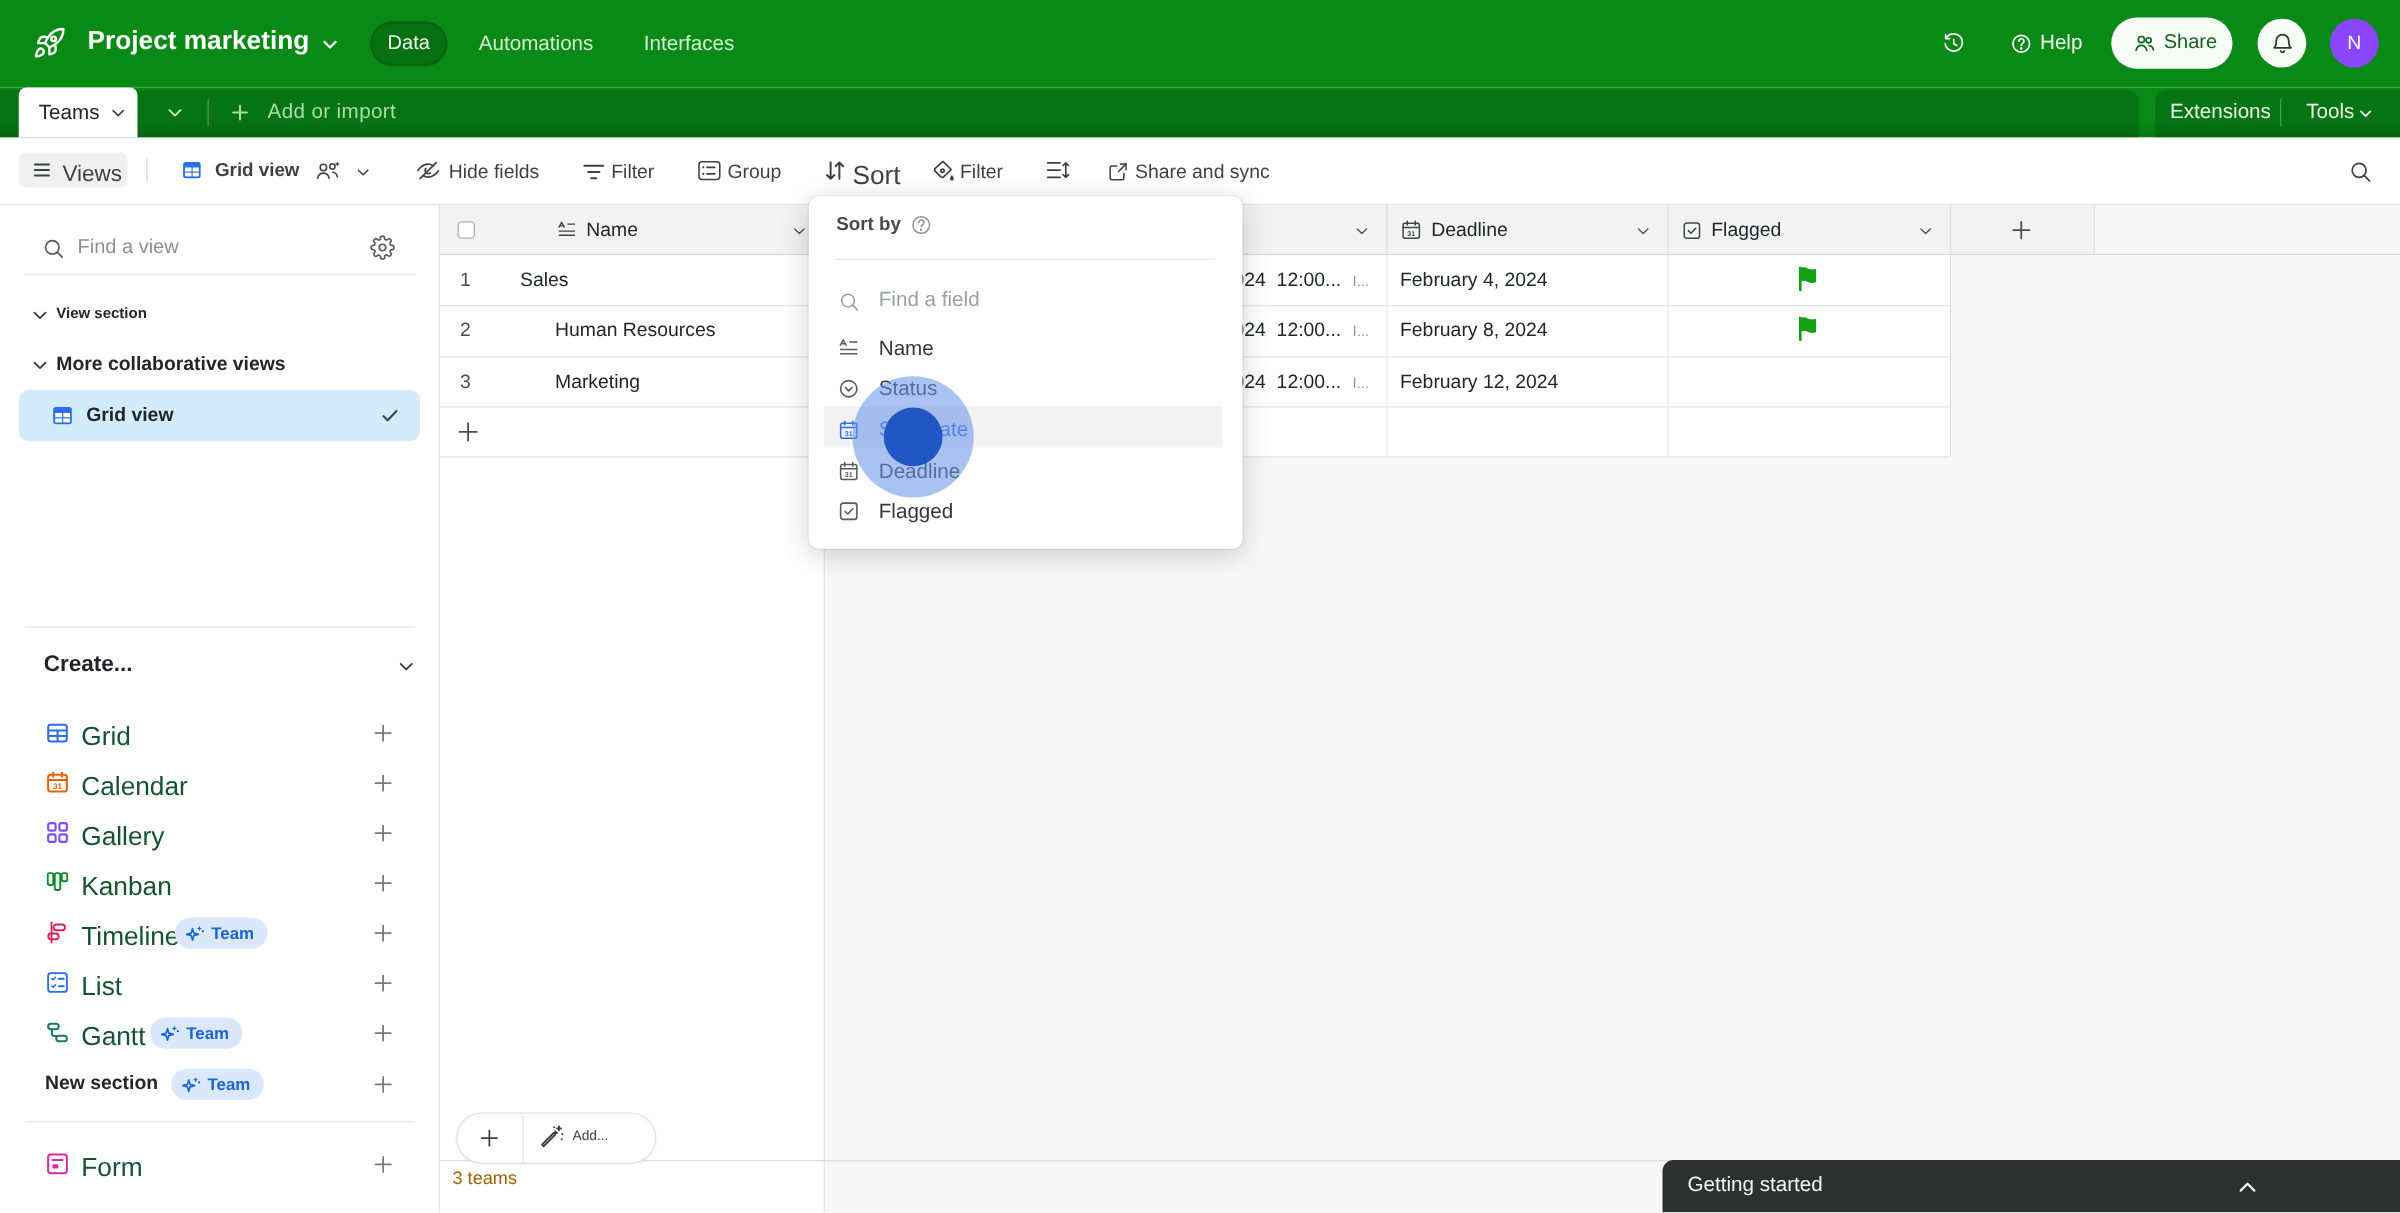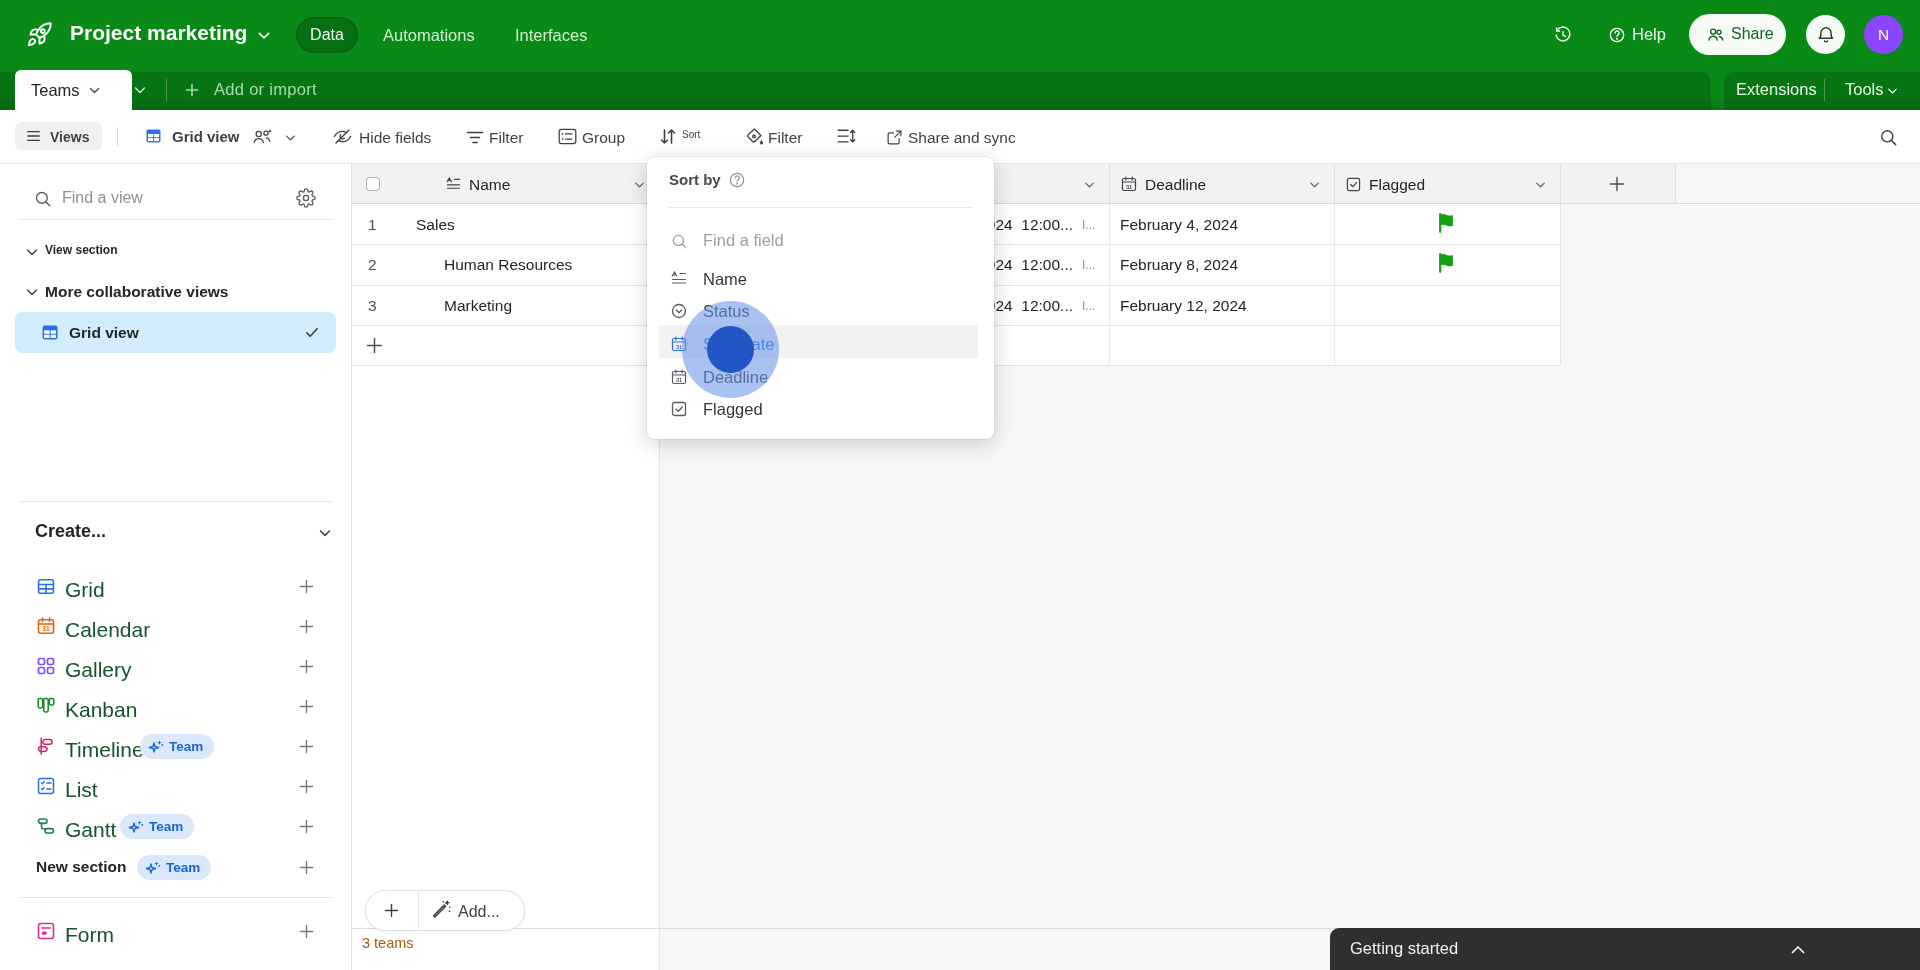--- a/index.html
+++ b/index.html
@@ -9,21 +9,21 @@
 .ab{position:absolute}
 svg{display:block}
 
 #topbar{left:0;top:0;width:1920px;height:70px;background:#098a16}
 #tabbar{left:0;top:70px;width:1920px;height:40px;background:#098a16}
 #tabstrip1{left:0;top:72px;width:1711px;height:38px;background:#077414;border-radius:0 9px 0 0}
 #tabstrip2{left:1724px;top:72px;width:196px;height:38px;background:#077414;border-radius:9px 0 0 0}
 #tabshade{left:0;top:96px;width:1920px;height:14px;background:linear-gradient(to bottom,rgba(0,0,0,0),rgba(0,0,0,0.13))}
 #toolbar{left:0;top:110px;width:1920px;height:54px;background:#fff;border-bottom:1px solid #e4e4e4}
 .navitem{color:#d4eed0;font-size:16.5px}
-#teamstab{left:15px;top:70px;width:117px;height:40px;background:#fff;border-radius:6px 6px 0 0;display:flex;align-items:center;justify-content:flex-start;padding-left:16px;gap:8px}
+#teamstab{left:15px;top:70px;width:95px;height:40px;background:#fff;border-radius:6px 6px 0 0;display:flex;align-items:center;justify-content:flex-start;padding-left:16px;gap:8px}
 #teamstab span{font-size:16.5px;color:#22262b}
 
 #sidebar{left:0;top:164px;width:352px;height:806px;background:#fff;border-right:1px solid #e0e0e0}
 .side-label{font-size:21px;color:#14532d}
 .badge{display:inline-flex;align-items:center;gap:5px;background:#dbe8fc;border-radius:13px;height:25px;padding:0 11px 0 8px;color:#1b66d4;font-size:13.5px;font-weight:600}
 
 #gridarea{left:352px;top:164px;width:1568px;height:806px;background:#f7f7f7}
 .hdr-label{font-size:15.5px;color:#21252b}
 .cell-text{font-size:15.5px;color:#21252b}
 
@@ -101,21 +101,21 @@
   <div class="ab" style="left:1824px;top:79px;width:1px;height:22px;background:rgba(255,255,255,0.28)"></div>
   <div class="ab" style="left:1845px;top:80px;font-size:16.5px;color:#e8f6e6">Tools</div>
   <svg class="ab" style="left:1886px;top:85px" width="13" height="12" viewBox="0 0 16 16">
       <path d="M3 5.5 8 10.5 13 5.5" stroke="#fff" stroke-width="1.7" fill="none" stroke-linecap="round" stroke-linejoin="round"></path>
     </svg>
 
   <div class="ab" style="left:15px;top:122px;width:87px;height:28px;background:#f0f0f0;border-radius:6px"></div>
   <svg class="ab" style="left:26px;top:129px" width="15" height="14" viewBox="0 0 16 16">
       <path d="M1.5 3h13M1.5 8h13M1.5 13h13" stroke="#3d4147" stroke-width="1.7" stroke-linecap="round"></path>
     </svg>
-  <div class="ab" style="left:50px;top:129px;font-size:14px;font-weight:700;color:#3d4147">Views</div>
+  <div class="ab" style="left:50px;top:129px;font-size:18px;font-weight:400;color:#3d4147">Views</div>
   <div class="ab" style="left:117px;top:127px;width:1px;height:19px;background:#d9d9d9"></div>
   <svg class="ab" style="left:145px;top:128px" width="17" height="16" viewBox="0 0 16 16">
       <rect x="1" y="1.5" width="14" height="13" rx="2" fill="#2a6ee8"></rect>
       <rect x="2.5" y="6" width="5.2" height="3.2" fill="#fff"></rect>
       <rect x="8.6" y="6" width="5" height="3.2" fill="#fff"></rect>
       <rect x="2.5" y="10.1" width="5.2" height="3" fill="#fff"></rect>
       <rect x="8.6" y="10.1" width="5" height="3" fill="#fff"></rect>
     </svg>
   <div class="ab" style="left:172px;top:128px;font-size:15px;font-weight:600;color:#3d4147">Grid view</div>
   <svg class="ab" style="left:252px;top:128px" width="21" height="17" viewBox="0 0 25 20" fill="none" stroke="#40444a" stroke-width="1.5" stroke-linecap="round">
@@ -140,21 +140,21 @@
   <div class="ab" style="left:489px;top:129px;font-size:15.5px;color:#3d4147">Filter</div>
   <svg class="ab" style="left:558px;top:128px" width="19" height="17" viewBox="0 0 24 21" fill="none" stroke="#3d4147" stroke-width="1.6" stroke-linecap="round">
       <rect x="1.5" y="1.5" width="21" height="18" rx="3"></rect>
       <path d="M9.5 7.2h8M9.5 13.8h8"></path>
       <path d="M5.8 7.2h.01M5.8 13.8h.01" stroke-width="2.2"></path>
     </svg>
   <div class="ab" style="left:582px;top:129px;font-size:15.5px;color:#3d4147">Group</div>
   <svg class="ab" style="left:659px;top:127px" width="18" height="19" viewBox="0 0 18 19" fill="none" stroke="#3d4147" stroke-width="1.6" stroke-linecap="round" stroke-linejoin="round">
       <path d="M5.5 3v13M5.5 16l-3-3M5.5 16l3-3M12.5 16V3M12.5 3l-3 3M12.5 3l3 3"></path>
     </svg>
-  <div class="ab" style="left:682px;top:129px;font-size:10px;color:#3d4147">Sort</div>
+  <div class="ab" style="left:682px;top:129px;font-size:21px;color:#3d4147">Sort</div>
   <svg class="ab" style="left:744px;top:127px" width="20" height="20" viewBox="0 0 24 24" fill="none" stroke="#3d4147" stroke-width="1.6" stroke-linejoin="round">
       <path d="m12.5 2.5 7.8 7.8-6.9 6.9a2.3 2.3 0 0 1-3.2 0l-5-5a2.3 2.3 0 0 1 0-3.2z"></path>
       <circle cx="12" cy="11.5" r="1.6"></circle>
       <path d="M21 15.5s1.8 2.2 1.8 3.6a1.8 1.8 0 0 1-3.6 0c0-1.4 1.8-3.6 1.8-3.6z" fill="#3d4147" stroke="none"></path>
     </svg>
   <div class="ab" style="left:768px;top:129px;font-size:15.5px;color:#3d4147">Filter</div>
   <svg class="ab" style="left:836px;top:128px" width="20" height="17" viewBox="0 0 24 20" fill="none" stroke="#3d4147" stroke-width="1.6" stroke-linecap="round" stroke-linejoin="round">
       <path d="M2.5 2.5h12M2.5 9.5h12M2.5 16.5h12"></path>
       <path d="M20 2.5v14M20 2.5l-2.6 2.6M20 2.5l2.6 2.6M20 16.5l-2.6-2.6M20 16.5l2.6-2.6"></path>
     </svg>
@@ -388,21 +388,21 @@
   <div class="ab" style="left:365px;top:890px;width:160px;height:41px;background:#fff;border:1px solid #e0e0e0;border-radius:21px;box-shadow:0 1px 3px rgba(0,0,0,0.06);z-index:10"></div>
   <div class="ab" style="left:418px;top:891px;width:1px;height:39px;background:#e6e6e6;z-index:11"></div>
   <svg class="ab" style="left:384px;top:903px;z-index:11" width="15" height="15" viewBox="0 0 16 16">
       <path d="M8 1.5v13M1.5 8h13" stroke="#3d4147" stroke-width="1.5" stroke-linecap="round"></path>
     </svg>
   <svg class="ab" style="left:431px;top:900px;z-index:11" width="20" height="20" viewBox="0 0 20 20" fill="none" stroke="#3d4147" stroke-width="1.5" stroke-linecap="round" stroke-linejoin="round">
       <path d="M2.6 17.4 11.9 8.1l1.7-.4-.4 1.7-9.3 9.3z" transform="translate(0 -1.7)"></path>
       <path d="M13.2 6.8l1.4 1.4" transform="translate(0 -1.7)"></path>
       <path d="M16.2 1.2v3M14.7 2.7h3M18.8 7.2h.01M18.4 11.4h.01M12.2 1.8h.01" stroke-width="1.6"></path>
     </svg>
-  <div class="ab" style="left:458px;top:903px;font-size:16px;color:#3d4147;z-index:11">Add...</div>
+  <div class="ab" style="left:458px;top:903px;font-size:11px;color:#3d4147;z-index:11">Add...</div>
 
   <div class="ab" id="sortpanel">
     <div class="ab" style="left:22px;top:14px;font-size:15px;font-weight:bold;color:#45494f">Sort by</div>
     <svg class="ab" style="left:82px;top:15px" width="16" height="16" viewBox="0 0 24 24" fill="none" stroke="#8f9398" stroke-width="1.8" stroke-linecap="round">
         <circle cx="12" cy="12" r="10"></circle>
         <path d="M9.2 9a3 3 0 1 1 4.6 2.5c-1 .7-1.8 1.3-1.8 2.5"></path>
         <circle cx="12" cy="17.6" r="0.6" fill="#8f9398"></circle>
       </svg>
     <div class="ab" style="left:22px;top:50px;width:303px;height:1px;background:#e6e6e6"></div>
     <svg class="ab" style="left:24px;top:76px" width="17" height="17" viewBox="0 0 24 24" fill="none" stroke="#9ba0a6" stroke-width="1.8" stroke-linecap="round">

